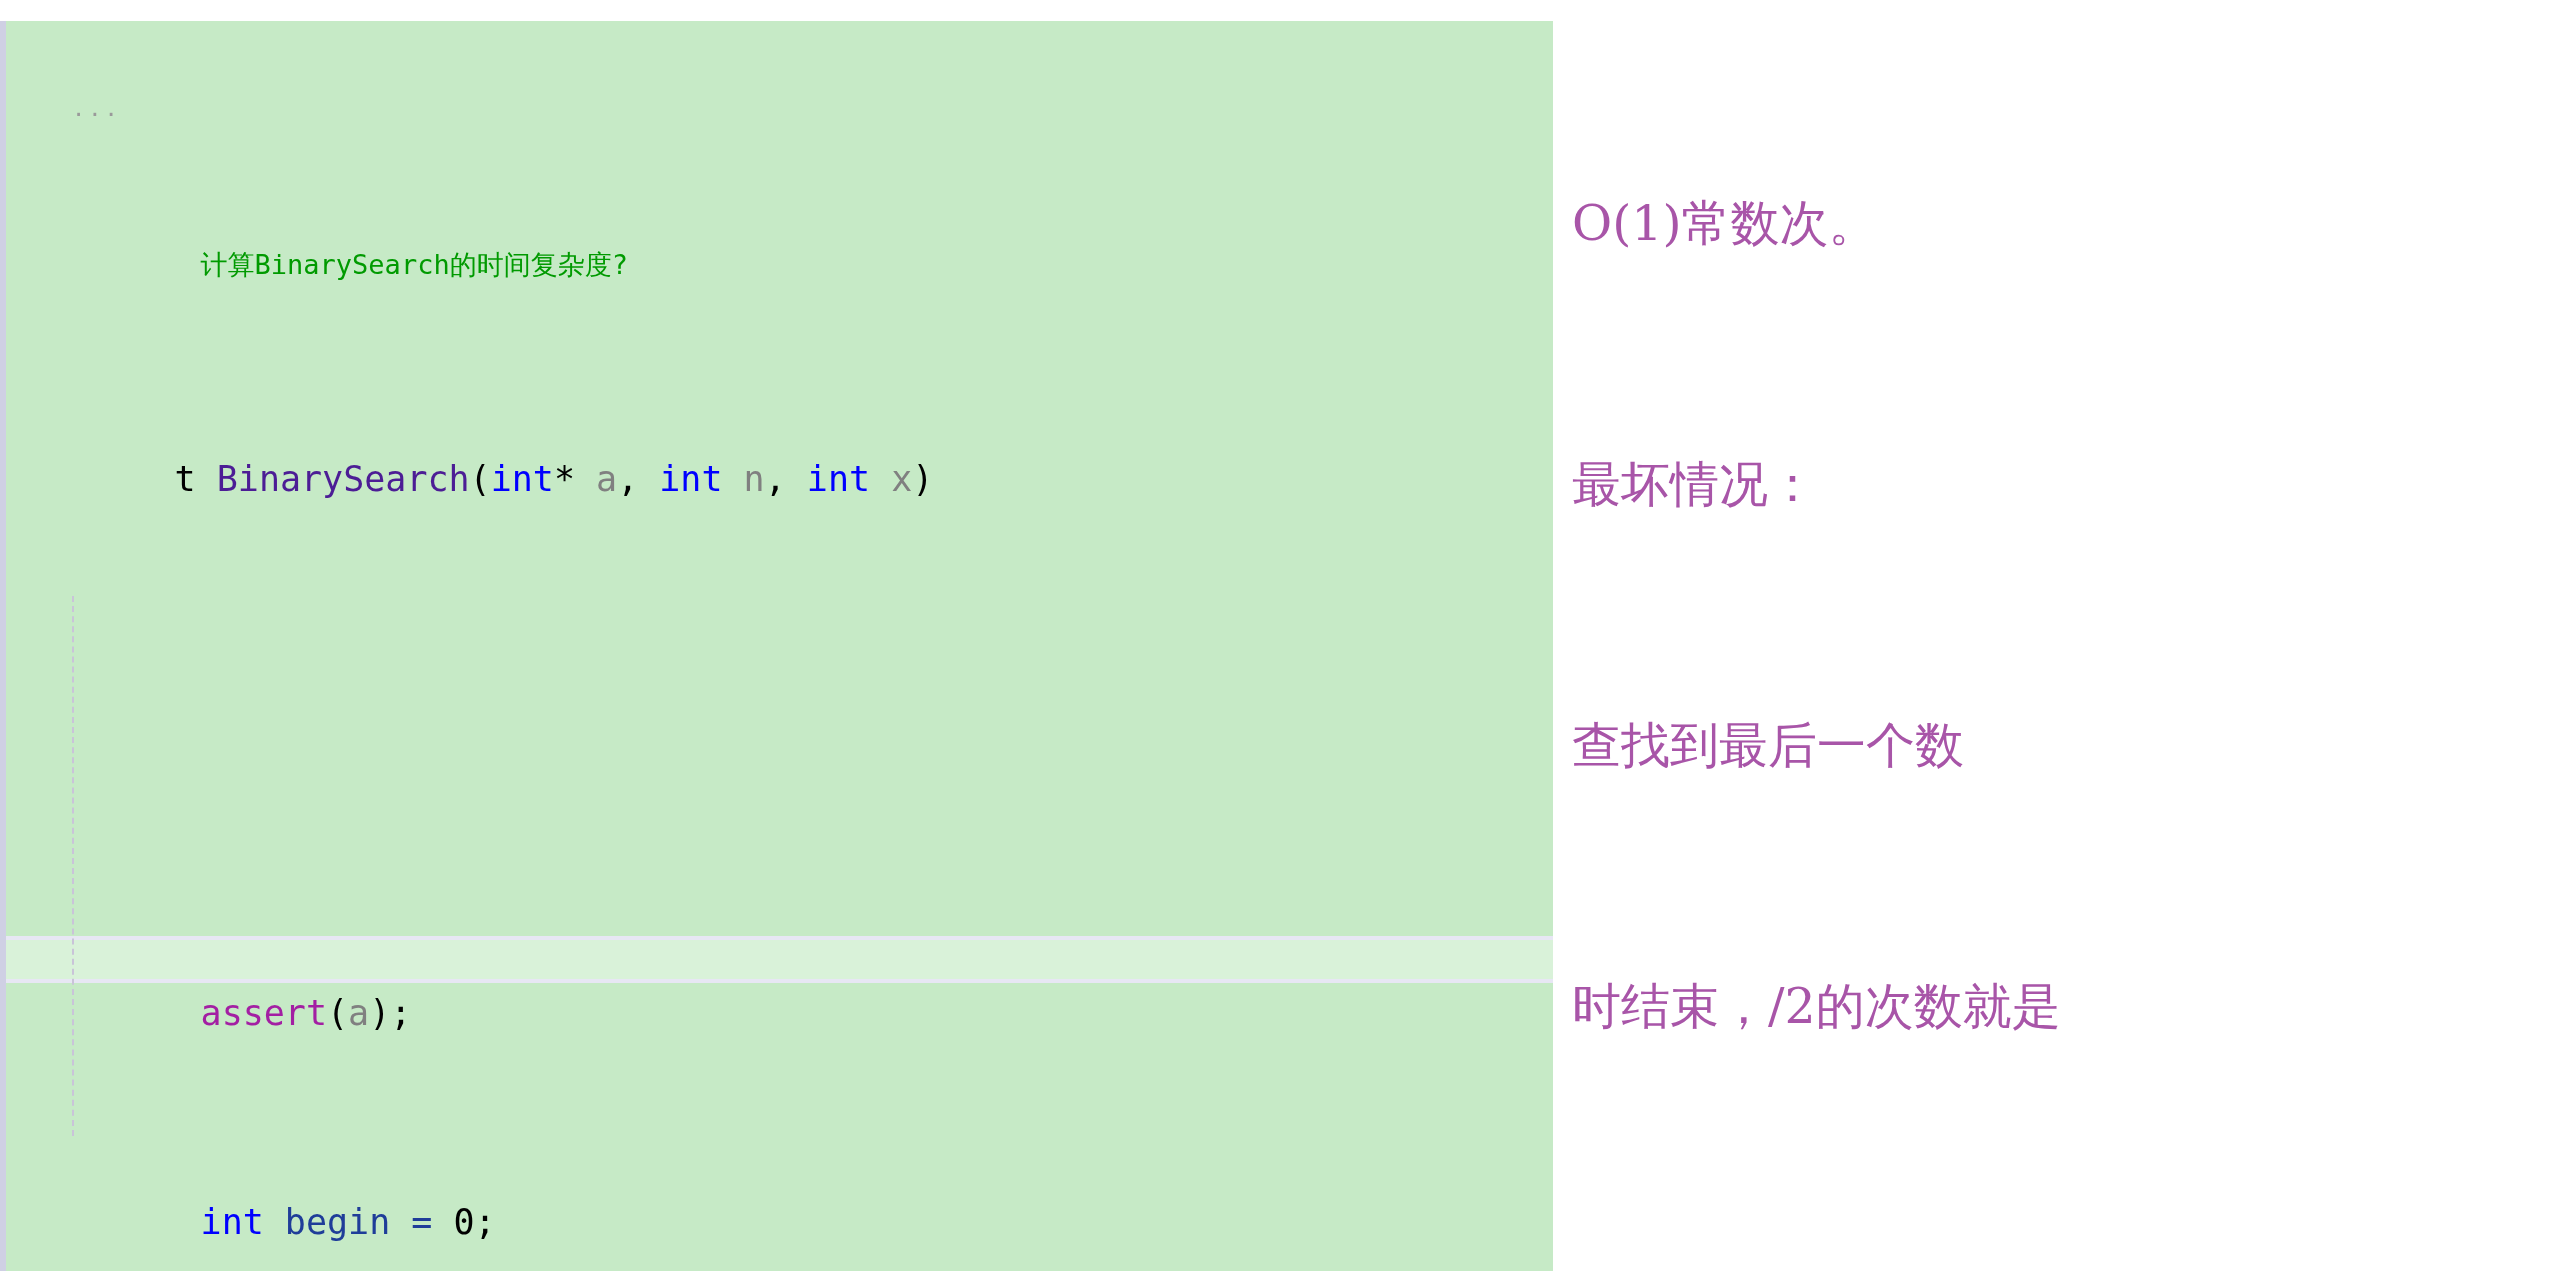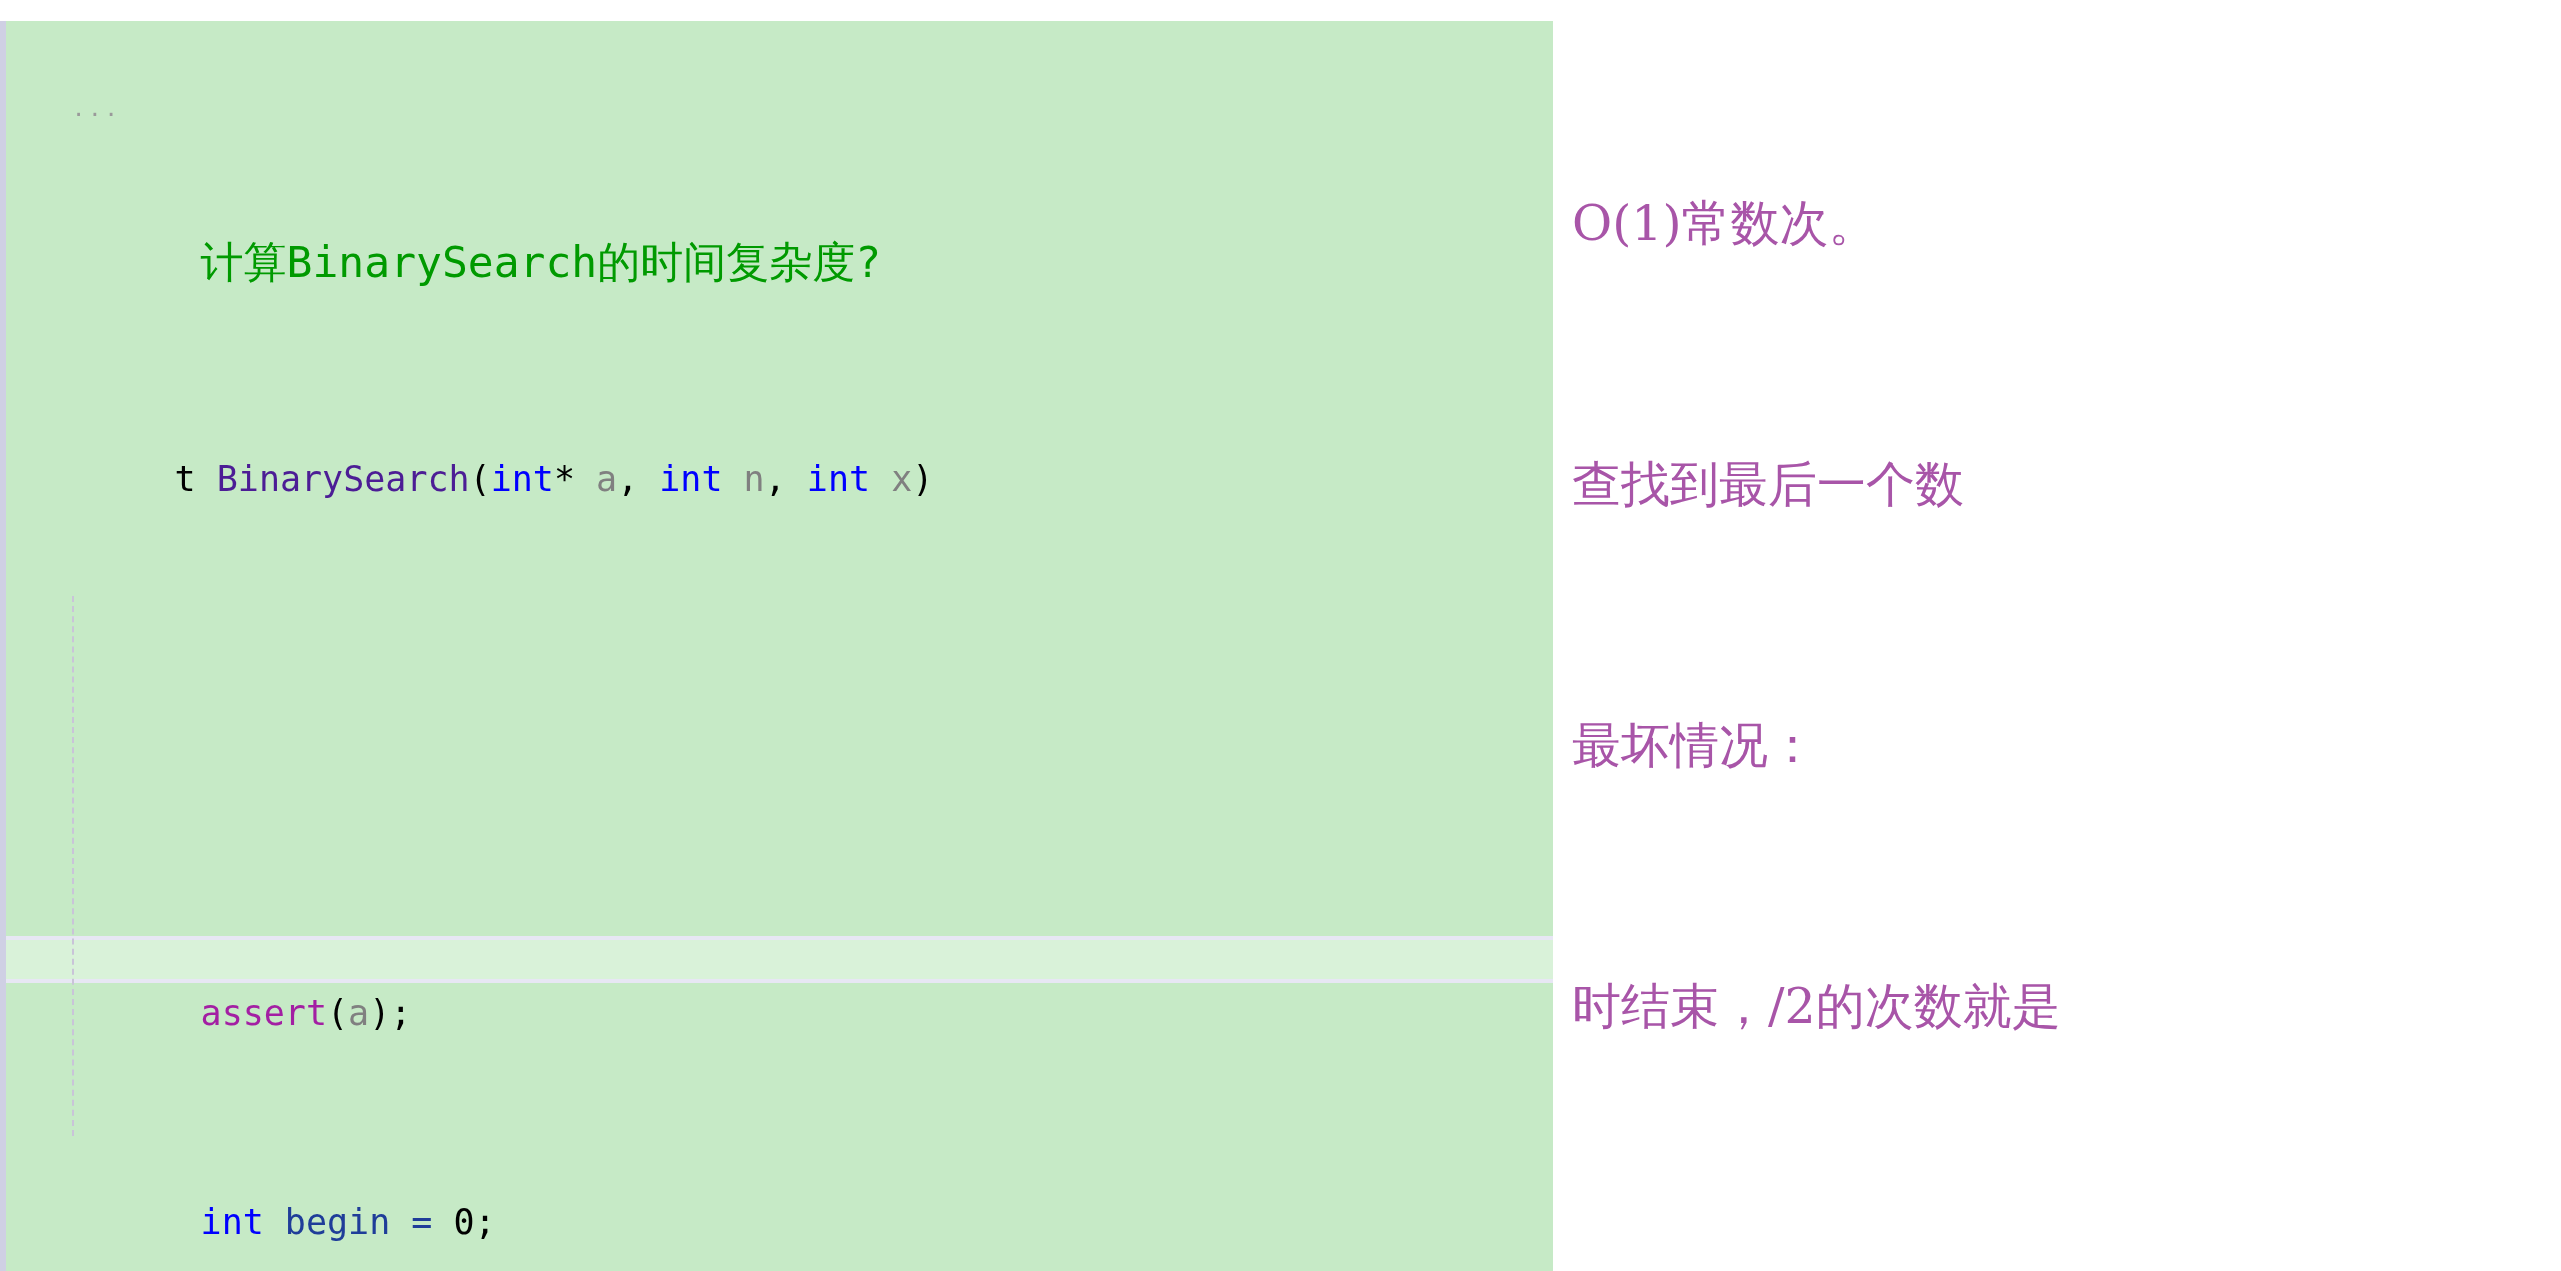--- a/index.html
+++ b/index.html
@@ -73,21 +73,21 @@
   
   .t-kw      {color:#a31fa3;}            
   .t-type    {color:#0000ff; text-decoration-color:#0000ff;}
   .t-fn      {color:#4c1d95;margin-top:40px;}
   .t-id      {color:#1f3d99;}
   .t-param   {color:#808080;}
   .t-plain   {color:#000000;}
 
   .hdr-line{
     color:#009a00;
-    font-size:43px;
+    font-size:27px;
   }
 
   
   .notes{
     position:absolute;
     left:1572px;top:0;
     width:989px;height:1271px;
     background:#ffffff;
     color:#a855a8;
     font-family:"DejaVu Serif","Liberation Serif",serif;
@@ -177,22 +177,22 @@
       
 
       
       <div class="indent-guide" style="top:575px;height:540px;"></div>
 
     </div>
   </div>
 
   <div class="notes">
     <div class="nline">O(1)常数次。</div>
+    <div class="nline">最坏情况：</div>
     <div class="nline">查找到最后一个数</div>
-    <div class="nline">最坏情况：</div>
     <div class="nline">时结束，/2的次数就是</div>
     
     
     
     
     
   </div>
 
 </div>
 

